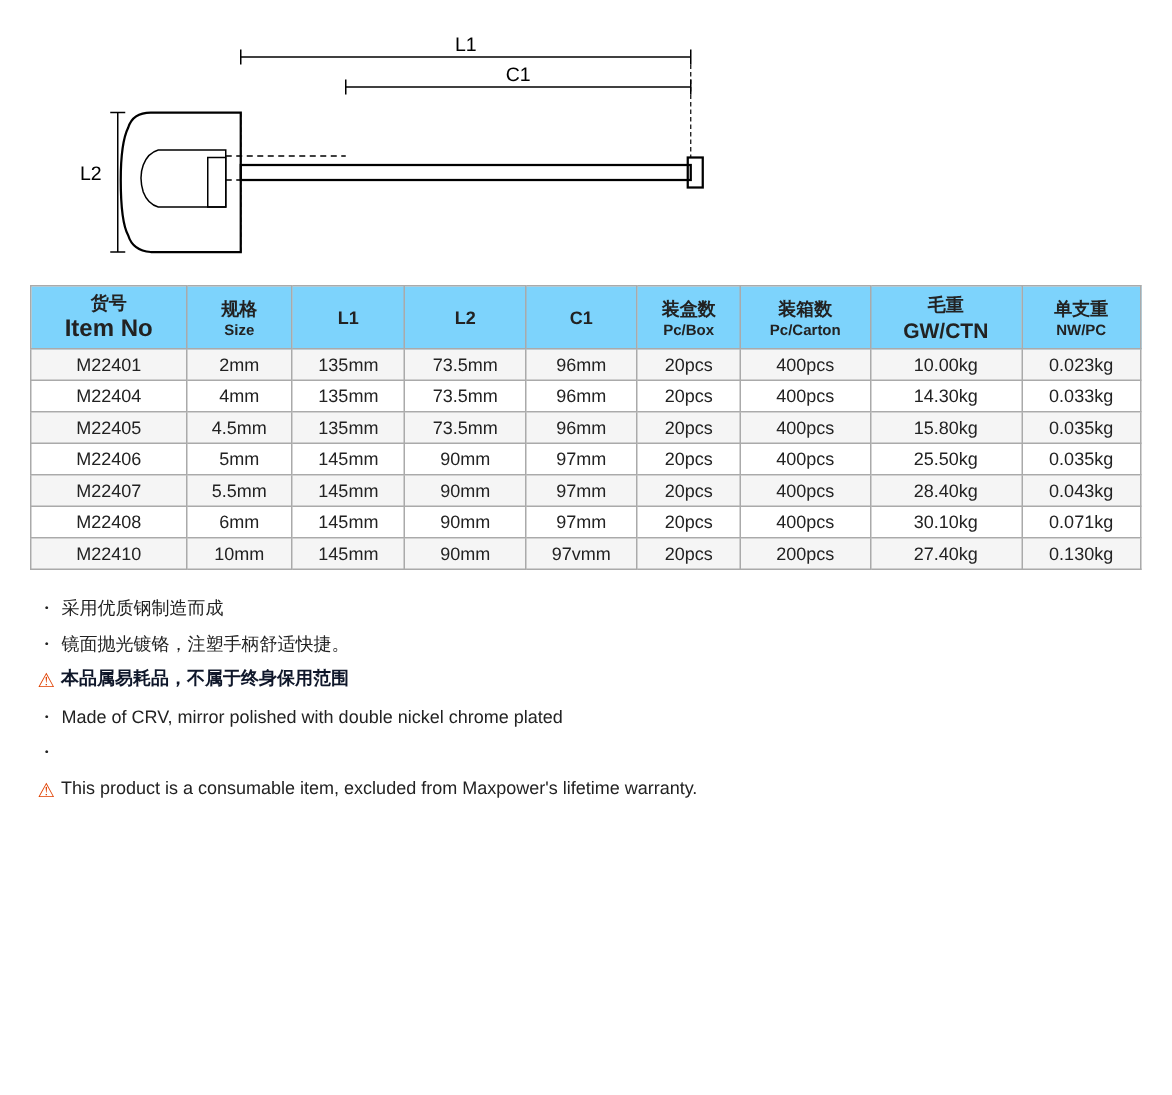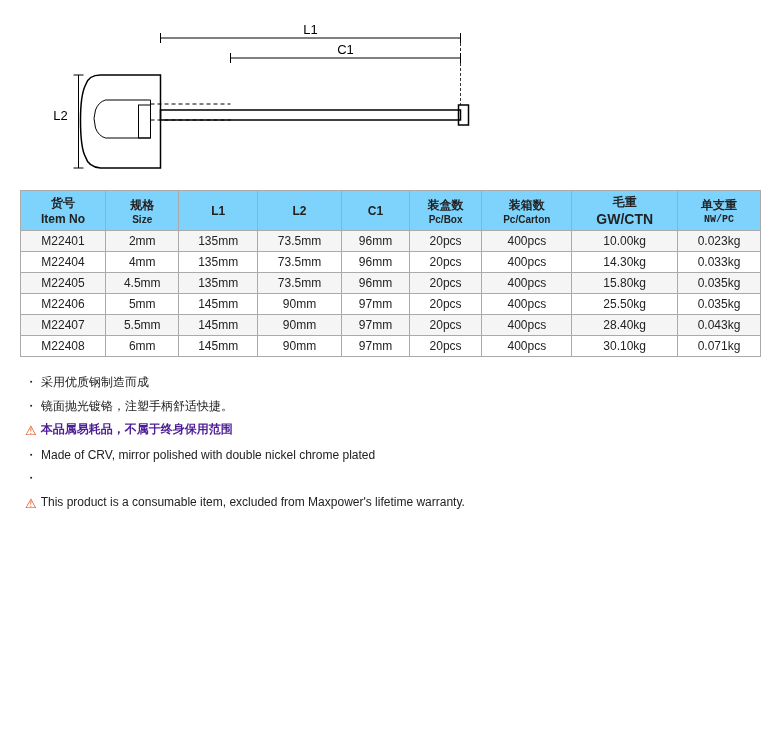--- a/index.html
+++ b/index.html
@@ -71,21 +71,21 @@
       margin-bottom: 2px;
     }
 
     .warning-icon {
       color: #e04000;
       font-size: 13px;
       flex-shrink: 0;
     }
 
     .note-text-red {
-      color: #4c1d95;
+      color: #0f172a;
       font-weight: bold;
     }
   </style>
 </head>
 <body>
 
 <div class="diagram-section">
   <svg class="diagram-svg" viewBox="0 0 720 170">
 
     <line x1="130" y1="18" x2="430" y2="18" stroke="#000" stroke-width="1"></line>
@@ -122,21 +122,21 @@
     <line x1="430" y1="23" x2="430" y2="85" stroke="#000" stroke-width="0.8" stroke-dasharray="3,2"></line>
   </svg>
 </div>
 
 <div class="table-section">
   <table>
     <thead>
       <tr>
         <th>
           <div>货号</div>
-          <div style="font-size:12px;">Item No</div>
+          <div style="font-size:16px;">Item No</div>
         </th>
         <th>
           <div>规格</div>
           <div style="font-size:10px;">Size</div>
         </th>
         <th>L1</th>
         <th>L2</th>
         <th>C1</th>
         <th>
           <div>装盒数</div>
@@ -145,21 +145,21 @@
         <th>
           <div>装箱数</div>
           <div style="font-size:10px;">Pc/Carton</div>
         </th>
         <th>
           <div>毛重</div>
           <div style="font-size:14px;">GW/CTN</div>
         </th>
         <th>
           <div>单支重</div>
-          <div style="font-size:10px;font-family:Liberation Mono, monospace;">NW/PC</div>
+          <div style="font-size:10px;">NW/PC</div>
         </th>
       </tr>
     </thead>
     <tbody id="table-body">
     <tr>
           <td>M22401</td>
           <td>2mm</td>
           <td>135mm</td>
           <td>73.5mm</td>
           <td>96mm</td>
@@ -216,20 +216,31 @@
           <td>M22408</td>
           <td>6mm</td>
           <td>145mm</td>
           <td>90mm</td>
           <td>97mm</td>
           <td>20pcs</td>
           <td>400pcs</td>
           <td>30.10kg</td>
           <td>0.071kg</td>
         </tr>
+        <tr>
+          <td>M22410</td>
+          <td>10mm</td>
+          <td>145mm</td>
+          <td>90mm</td>
+          <td>97vmm</td>
+          <td>20pcs</td>
+          <td>200pcs</td>
+          <td>27.40kg</td>
+          <td>0.130kg</td>
+        </tr>
       </tbody>
   </table>
 </div>
 
 <div class="notes-section">
   <div class="note-line">
     <span>・</span>
     <span>采用优质钢制造而成</span>
   </div>
   <div class="note-line">

